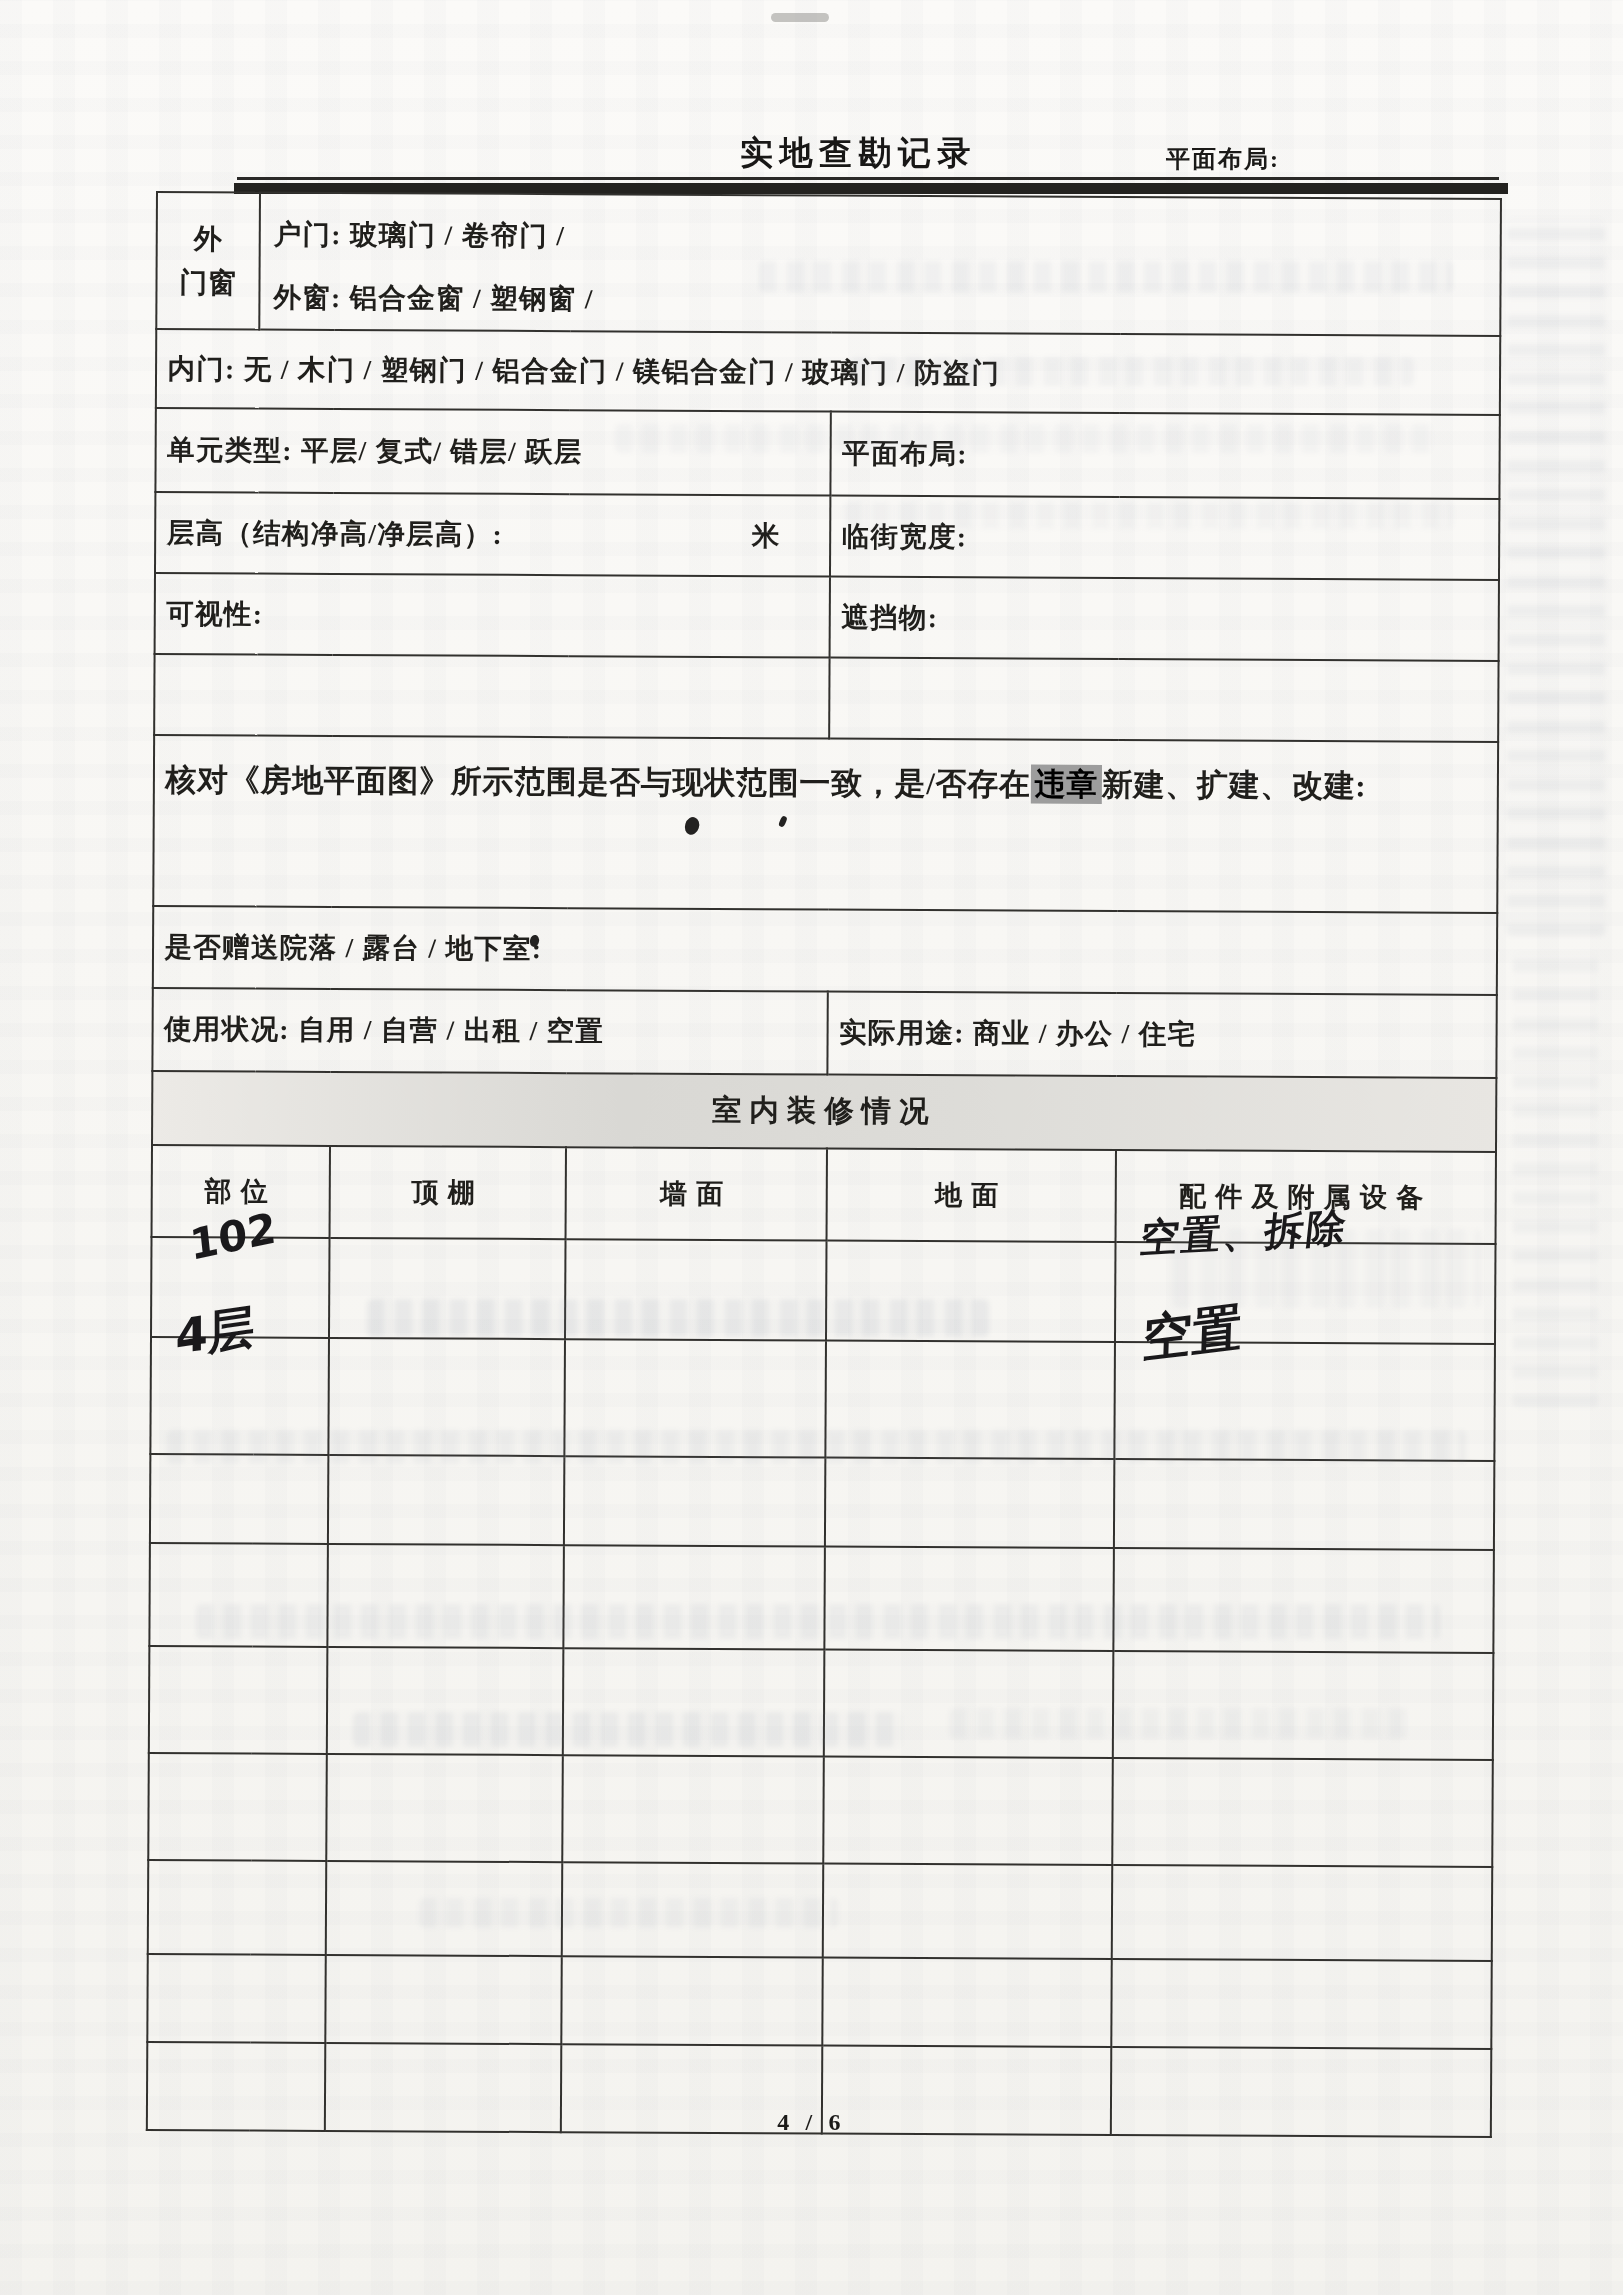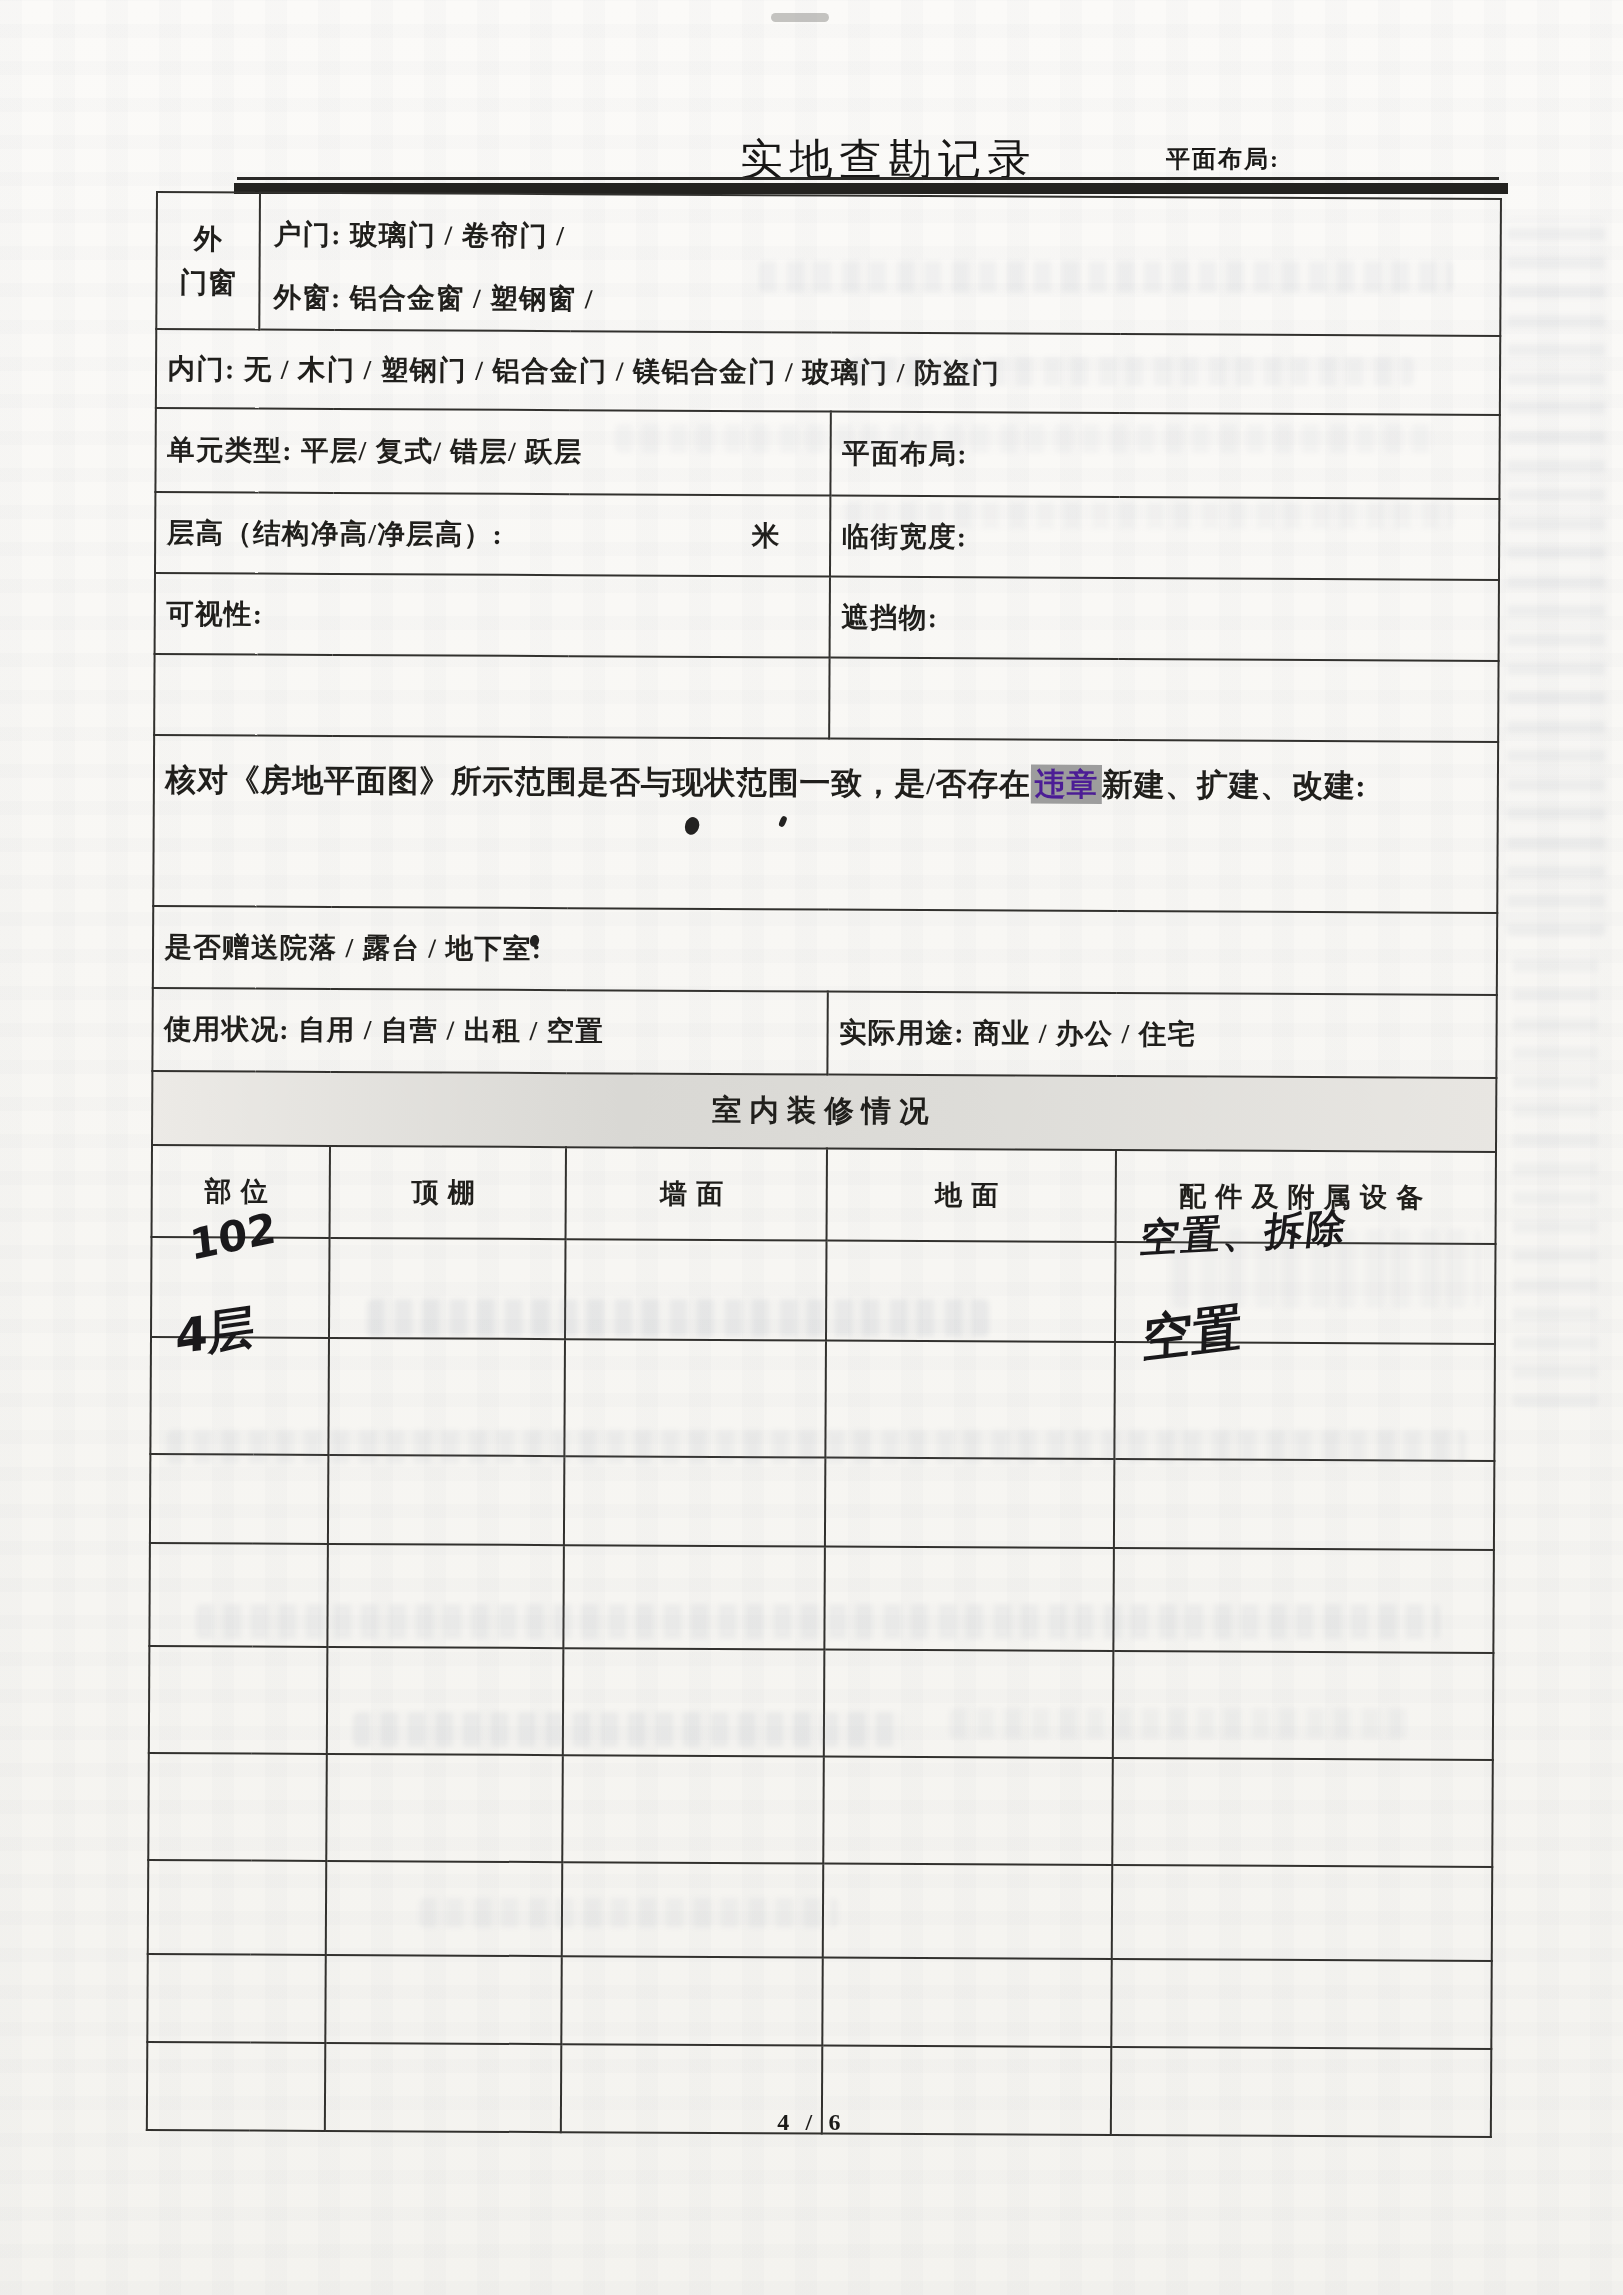--- a/index.html
+++ b/index.html
@@ -14,21 +14,21 @@
     background:linear-gradient(180deg,#fbfaf8 0%,#f8f7f4 40%,#f4f3ef 100%);
   }
   .grain{
     position:absolute;inset:0;pointer-events:none;
     background:
       repeating-linear-gradient(90deg,rgba(180,185,192,.05) 0 22px,transparent 22px 53px),
       repeating-linear-gradient(0deg,rgba(170,175,185,.04) 0 14.4px,transparent 14.4px 37px);
   }
   .title{
     position:absolute;left:740px;top:131px;
-    font-size:43px;font-weight:400;letter-spacing:6.5px;color:#181716;
+    font-size:33px;font-weight:700;letter-spacing:6.5px;color:#181716;
   }
   .report-no{
     position:absolute;left:1166px;top:143px;
     font-size:24px;font-weight:700;letter-spacing:2px;color:#1b1a18;
   }
   .rule-thin{position:absolute;left:237px;top:177px;width:1262px;height:2.6px;background:#2a2927;}
   .rule-thick{position:absolute;left:234px;top:183px;width:1274px;height:11px;background:#23221f;}
 
   table.form-table{
     position:absolute;left:156px;top:191px;width:1343px;
@@ -43,21 +43,21 @@
     letter-spacing:1.3px;overflow:hidden;
   }
   td.center{text-align:center;padding:0;}
   td.cell-ext{padding:0 13px;}
   td.cell-ext .ln{height:63px;display:flex;align-items:center;}
   td.cell-ext .ln:first-child{margin-top:9.2px;}
   .ext-label{line-height:1.55;font-size:28px;letter-spacing:0.7px;}
   .flexin{display:flex;align-items:center;width:100%;}
   .mi{margin-left:auto;margin-right:38px;}
   .plancheck{vertical-align:top;padding-top:23.6px;font-size:31px;letter-spacing:0.7px;line-height:1.3;}
-  .hl{background:#9d9d9d;color:#4c1d95;padding:2px 3.9px;}
+  .hl{background:#9d9d9d;color:#000000;padding:2px 3.9px;}
   .section-head{
     text-align:center;font-size:29.5px;letter-spacing:7.9px;
     background:linear-gradient(90deg,#eceae6 0%,#d9d8d4 35%,#dddcd8 60%,#e8e6e2 100%);
   }
   .colhead{text-align:center;font-size:27px;letter-spacing:9.2px;padding:0;}
   .h193 td{height:126px;} .h118 td{height:77px;} .h125 td{height:82px;}
   .h121 td{height:79px;} .h120 td{height:79px;} .h222 td{height:145px;}
   .h122 td{height:80px;} .h123 td{height:81px;} .h110 td{height:72px;}
   .h137 td{height:90px;} .h150 td{height:98px;} .h175 td{height:115px;}
   .h133 td{height:87px;} .h154 td{height:101px;} .h161 td{height:105px;}

